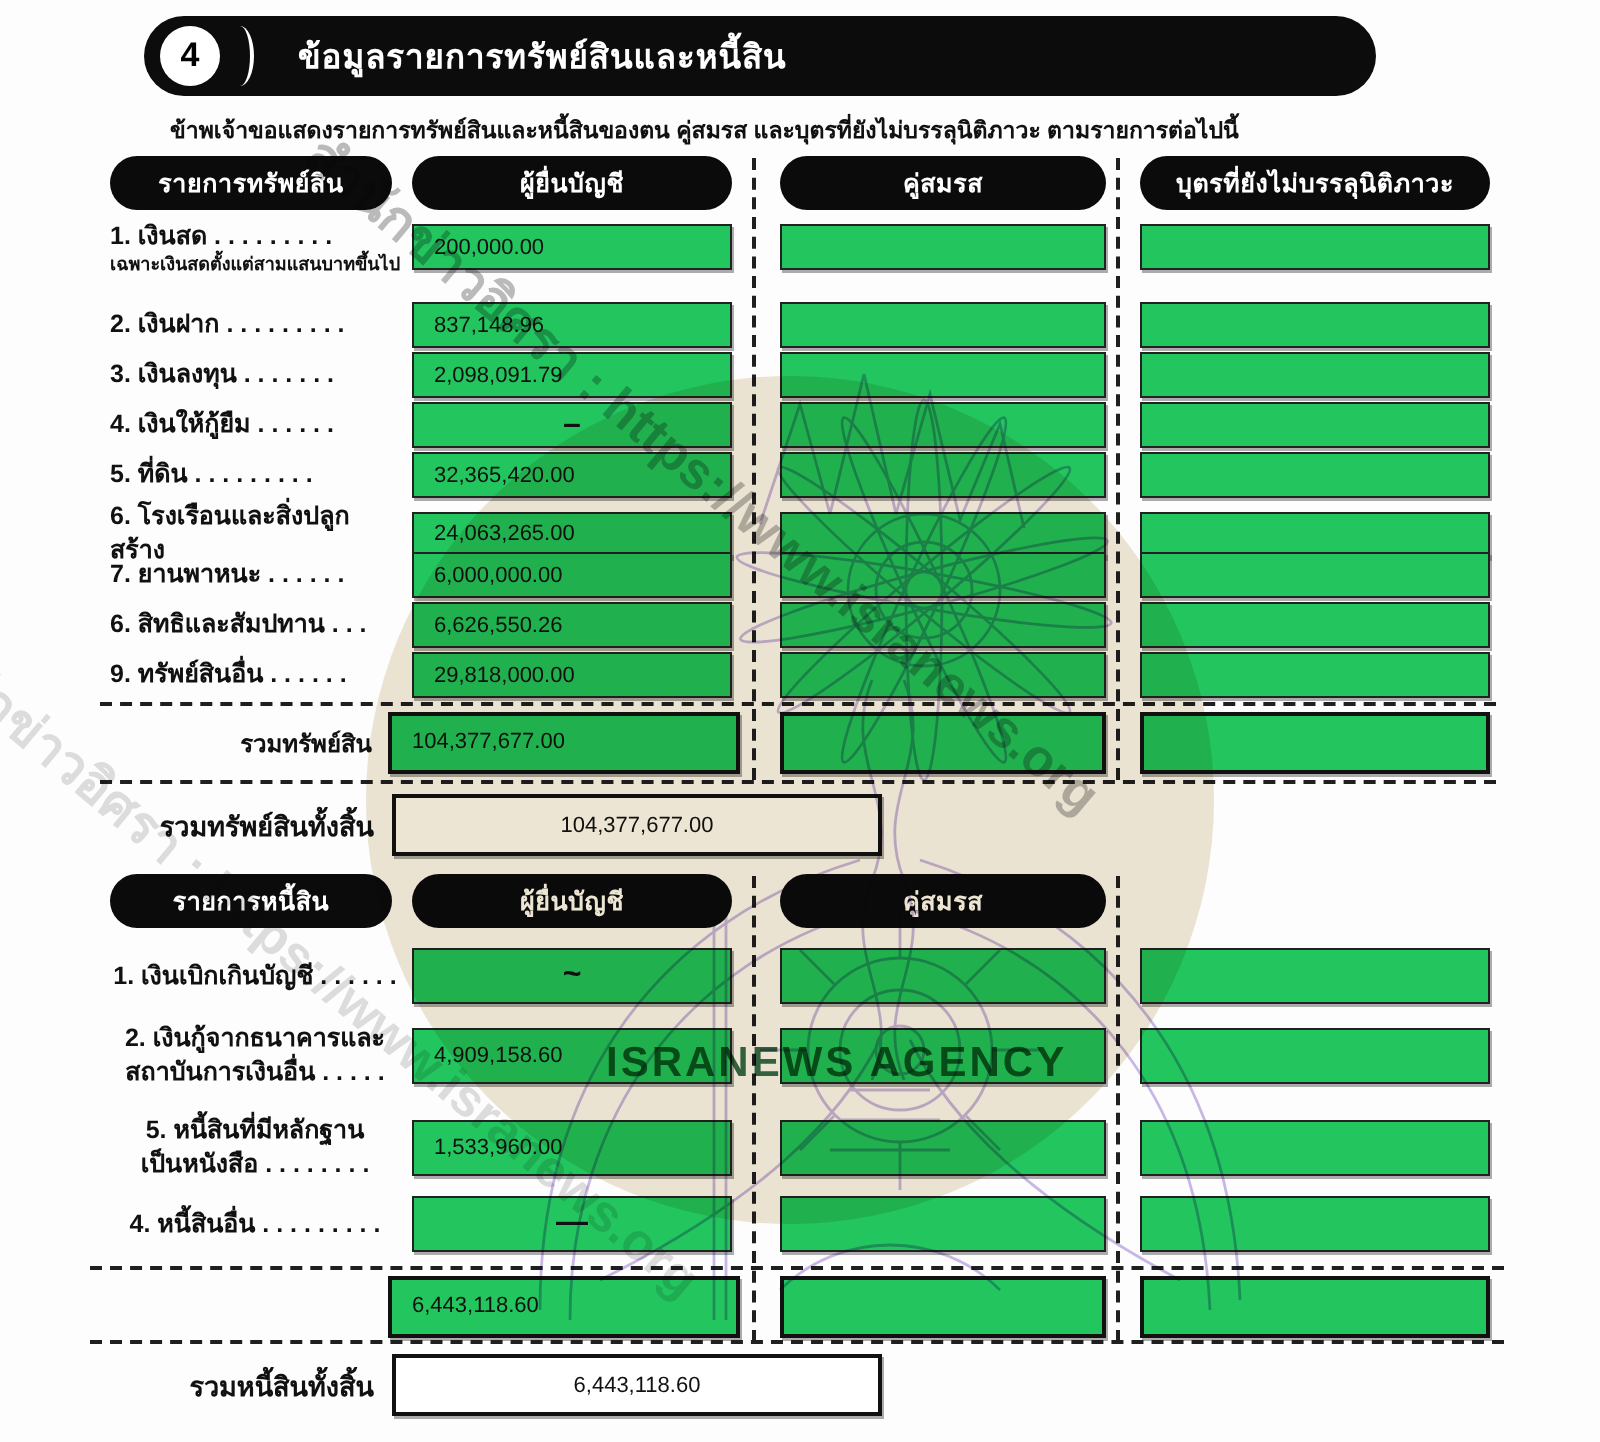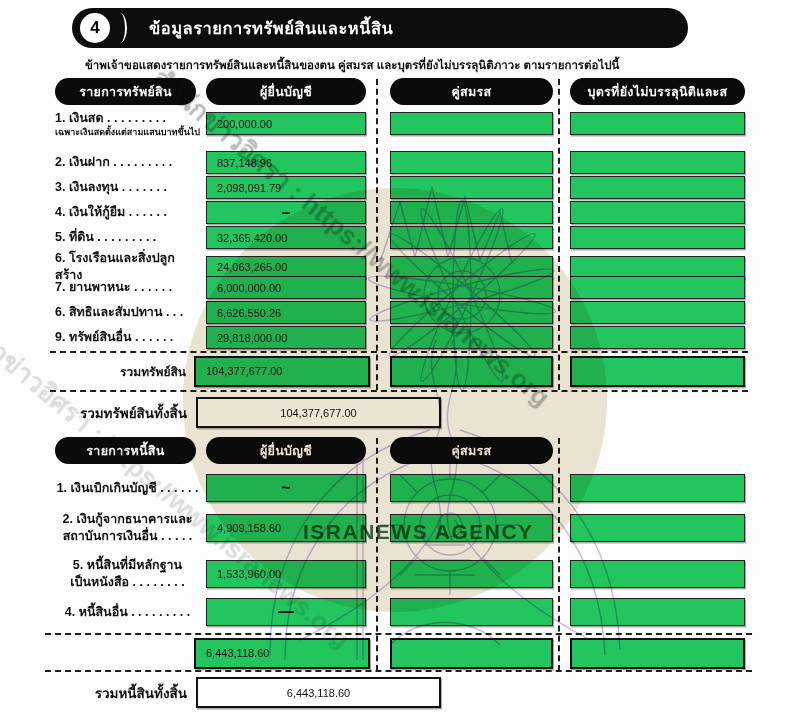--- a/index.html
+++ b/index.html
@@ -76,21 +76,21 @@
     <div class="num-circle">4</div>
     <div class="paren"></div>
     <div class="header-title">ข้อมูลรายการทรัพย์สินและหนี้สิน</div>
   </div>
   <div class="subtitle">ข้าพเจ้าขอแสดงรายการทรัพย์สินและหนี้สินของตน  คู่สมรส  และบุตรที่ยังไม่บรรลุนิติภาวะ  ตามรายการต่อไปนี้</div>
 
   <div class="abs grid7" style="top:78px">
     <div class="pill c1">รายการทรัพย์สิน</div>
     <div class="pill c3">ผู้ยื่นบัญชี</div>
     <div class="pill c5">คู่สมรส</div>
-    <div class="pill c7">บุตรที่ยังไม่บรรลุนิติและส</div>
+    <div class="pill c7">บุตรที่ยังไม่บรรลุนิติภาวะ</div>
   </div>
 
   <div id="asset-rows" class="abs" style="top:110px">
       <div class="grid7 frow has-note">
         <div class="c1 rlabel">
           <div class="ltext">1. เงินสด  . . . . . . . . .</div>
           <div class="note">เฉพาะเงินสดตั้งแต่สามแสนบาทขึ้นไป</div>
         </div>
         <div class="vbox c3">
           <span class="val">200,000.00</span>

